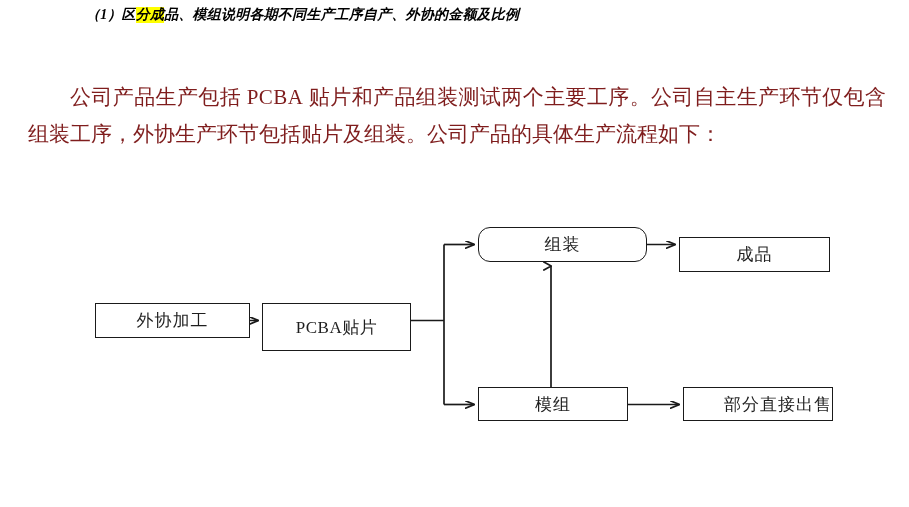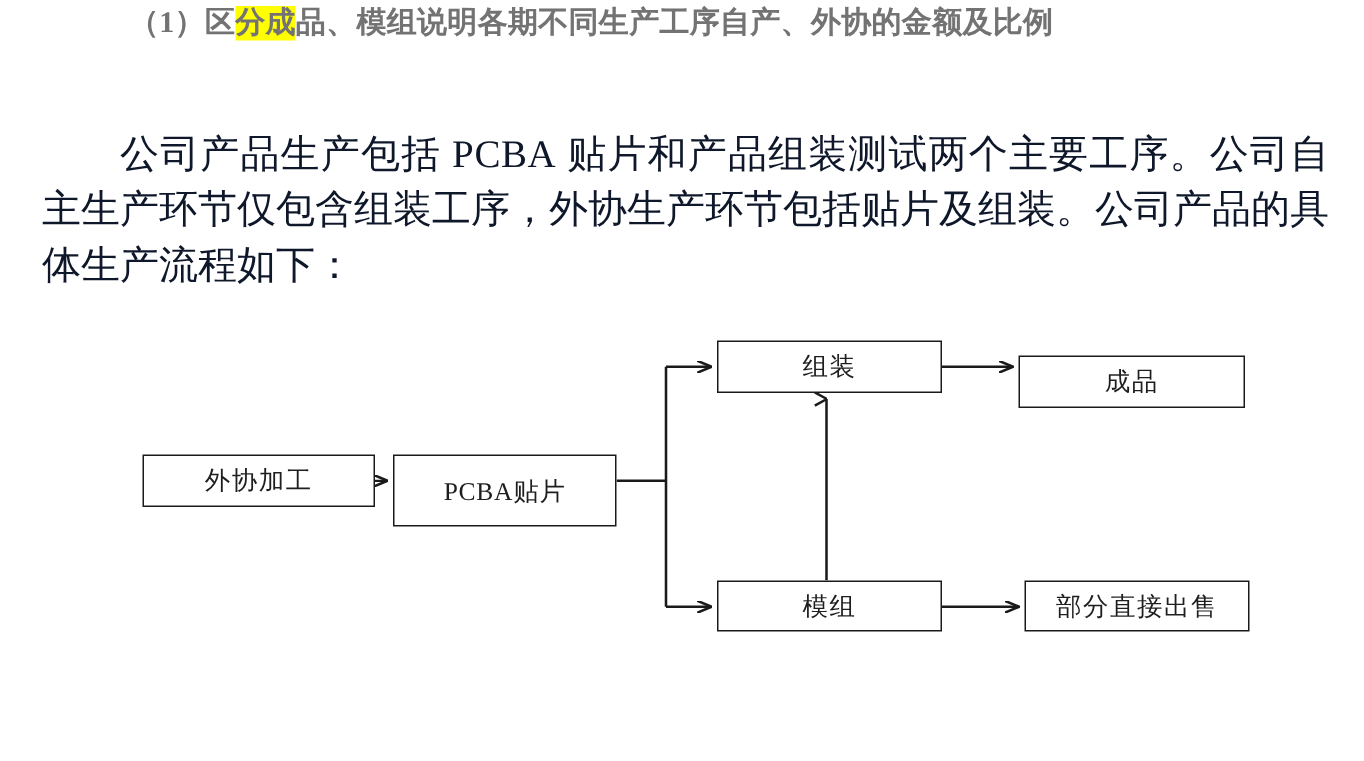--- a/index.html
+++ b/index.html
@@ -23,44 +23,45 @@
     inset: 0;
     background: #ffffff;
   }
 
   
   .doc-title {
     position: absolute;
     left: 86px;
     top: 2px;
     width: 800px;
-    font-size: 20px;
+    font-size: 14px;
     font-weight: bold;
     letter-spacing: 0.2px;
     line-height: 26px;
     white-space: nowrap;
-    color: #737373;
+    color: #000000;
+    font-style: italic;
   }
   .hl {
     background: #ffff00;
     padding: 0 0 1px 0;
   }
 
   
   .body-para {
     position: absolute;
     left: 28px;
     top: 58px;
     width: 858px;
-    font-size: 26px;
+    font-size: 21px;
     line-height: 37px;
     text-align: justify;
     text-justify: inter-ideograph;
     text-indent: 2em;
-    color: #0f172a;
+    color: #7f1d1d;
   }
   .body-para .lat {
     font-family: "Liberation Serif", serif;
     letter-spacing: 0.4px;
   }
 
   
   .flow {
     position: absolute;
     left: 0;
@@ -78,24 +79,24 @@
     align-items: center;
     justify-content: center;
     font-size: 17px;
     color: #1e1e1e;
     letter-spacing: 1px;
     font-family: "Liberation Serif", "DejaVu Serif", serif;
     pointer-events: auto;
   }
   .node.n-waixie   { left: 53px;  top: 303px; width: 155px; height: 35px; margin-left: 42px; }
   .node.n-pcba     { left: 262px; top: 303px; width: 149px; height: 48px; letter-spacing: 0.5px;}
-  .node.n-zuzhuang { left: 478px; top: 227px; width: 150px; height: 35px; }
+  .node.n-zuzhuang { left: 478px; top: 227px; width: 169px; height: 35px; border-radius: 12px; }
   .node.n-chengpin { left: 679px; top: 237px; width: 151px; height: 35px; }
   .node.n-mozu     { left: 478px; top: 387px; width: 150px; height: 34px; }
-  .node.n-chushou  { left: 683px; top: 387px; width: 150px; height: 34px; }
+  .node.n-chushou  { left: 683px; top: 387px; width: 150px; height: 34px; justify-content: flex-end; }
 
   .flow svg {
     position: absolute;
     left: 0;
     top: 0;
     width: 909px;
     height: 507px;
     overflow: visible;
   }
 </style>

